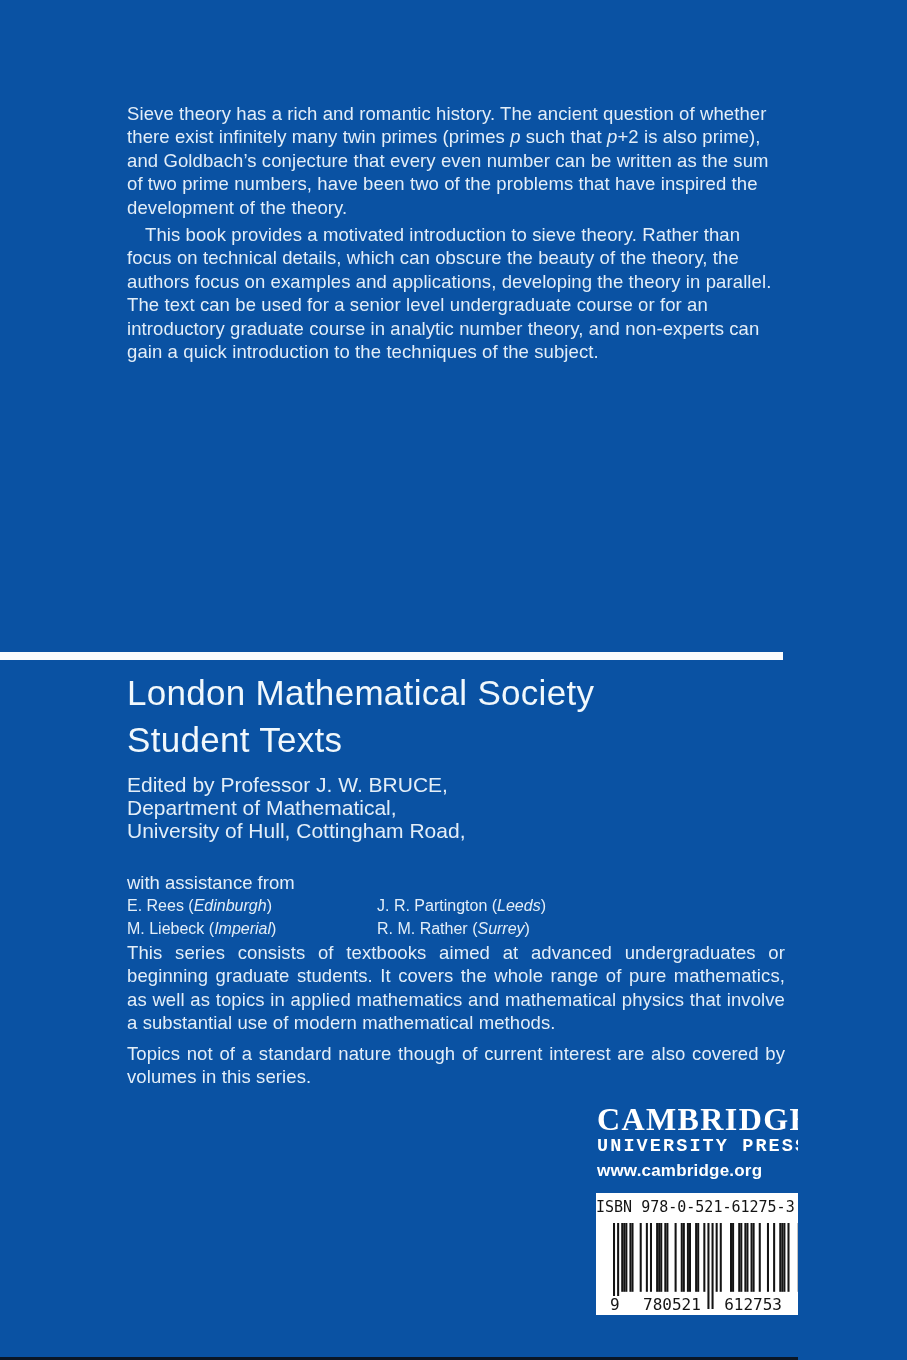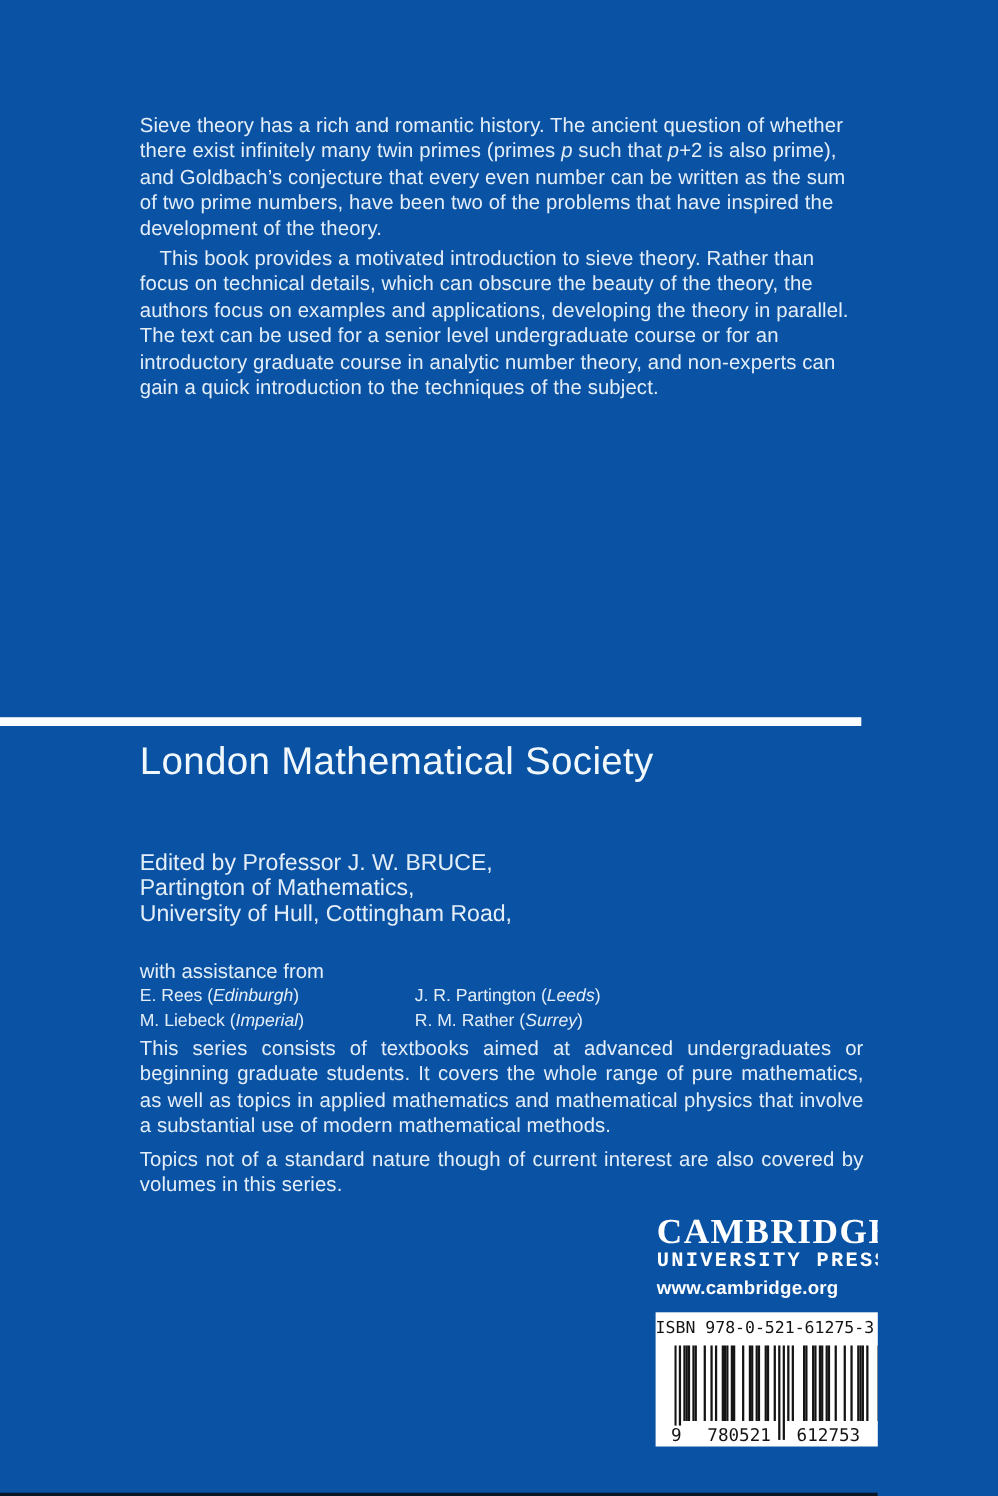--- a/index.html
+++ b/index.html
@@ -109,25 +109,26 @@
 
   <section class="blurb">
     <p><span>Sieve theory has a rich and romantic history. The ancient question of whether there exist infinitely many twin primes (primes </span><i>p</i><span> such that </span><i>p</i><span>+2 is also prime), and Goldbach’s conjecture that every even number can be written as the sum of two prime numbers, have been two of the problems that have inspired the development of the theory.</span></p>
     <p>This book provides a motivated introduction to sieve theory. Rather than focus on technical details, which can obscure the beauty of the theory, the authors focus on examples and applications, developing the theory in parallel. The text can be used for a senior level undergraduate course or for an introductory graduate course in analytic number theory, and non-experts can gain a quick introduction to the techniques of the subject.</p>
   </section>
 
   <div class="rule"></div>
 
   <div class="series-title">
     <div>London Mathematical Society</div>
+    <div>Student Texts</div>
   </div>
 
   <div class="editor">
     <div>Edited by Professor J. W. BRUCE,</div>
-    <div>Partington of Mathematics,</div>
+    <div>Department of Mathematical,</div>
     <div>University of Hull, Cottingham Road,</div>
   </div>
 
   <div class="assist-intro">with assistance from</div>
 
   <div class="assist-grid">
     <div><span>E. Rees (</span><i>Edinburgh</i><span>)</span></div>
     <div><span>J. R. Partington (</span><i>Leeds</i><span>)</span></div>
     <div><span>M. Liebeck (</span><i>Imperial</i><span>)</span></div>
     <div><span>R. M. Rather (</span><i>Surrey</i><span>)</span></div>

